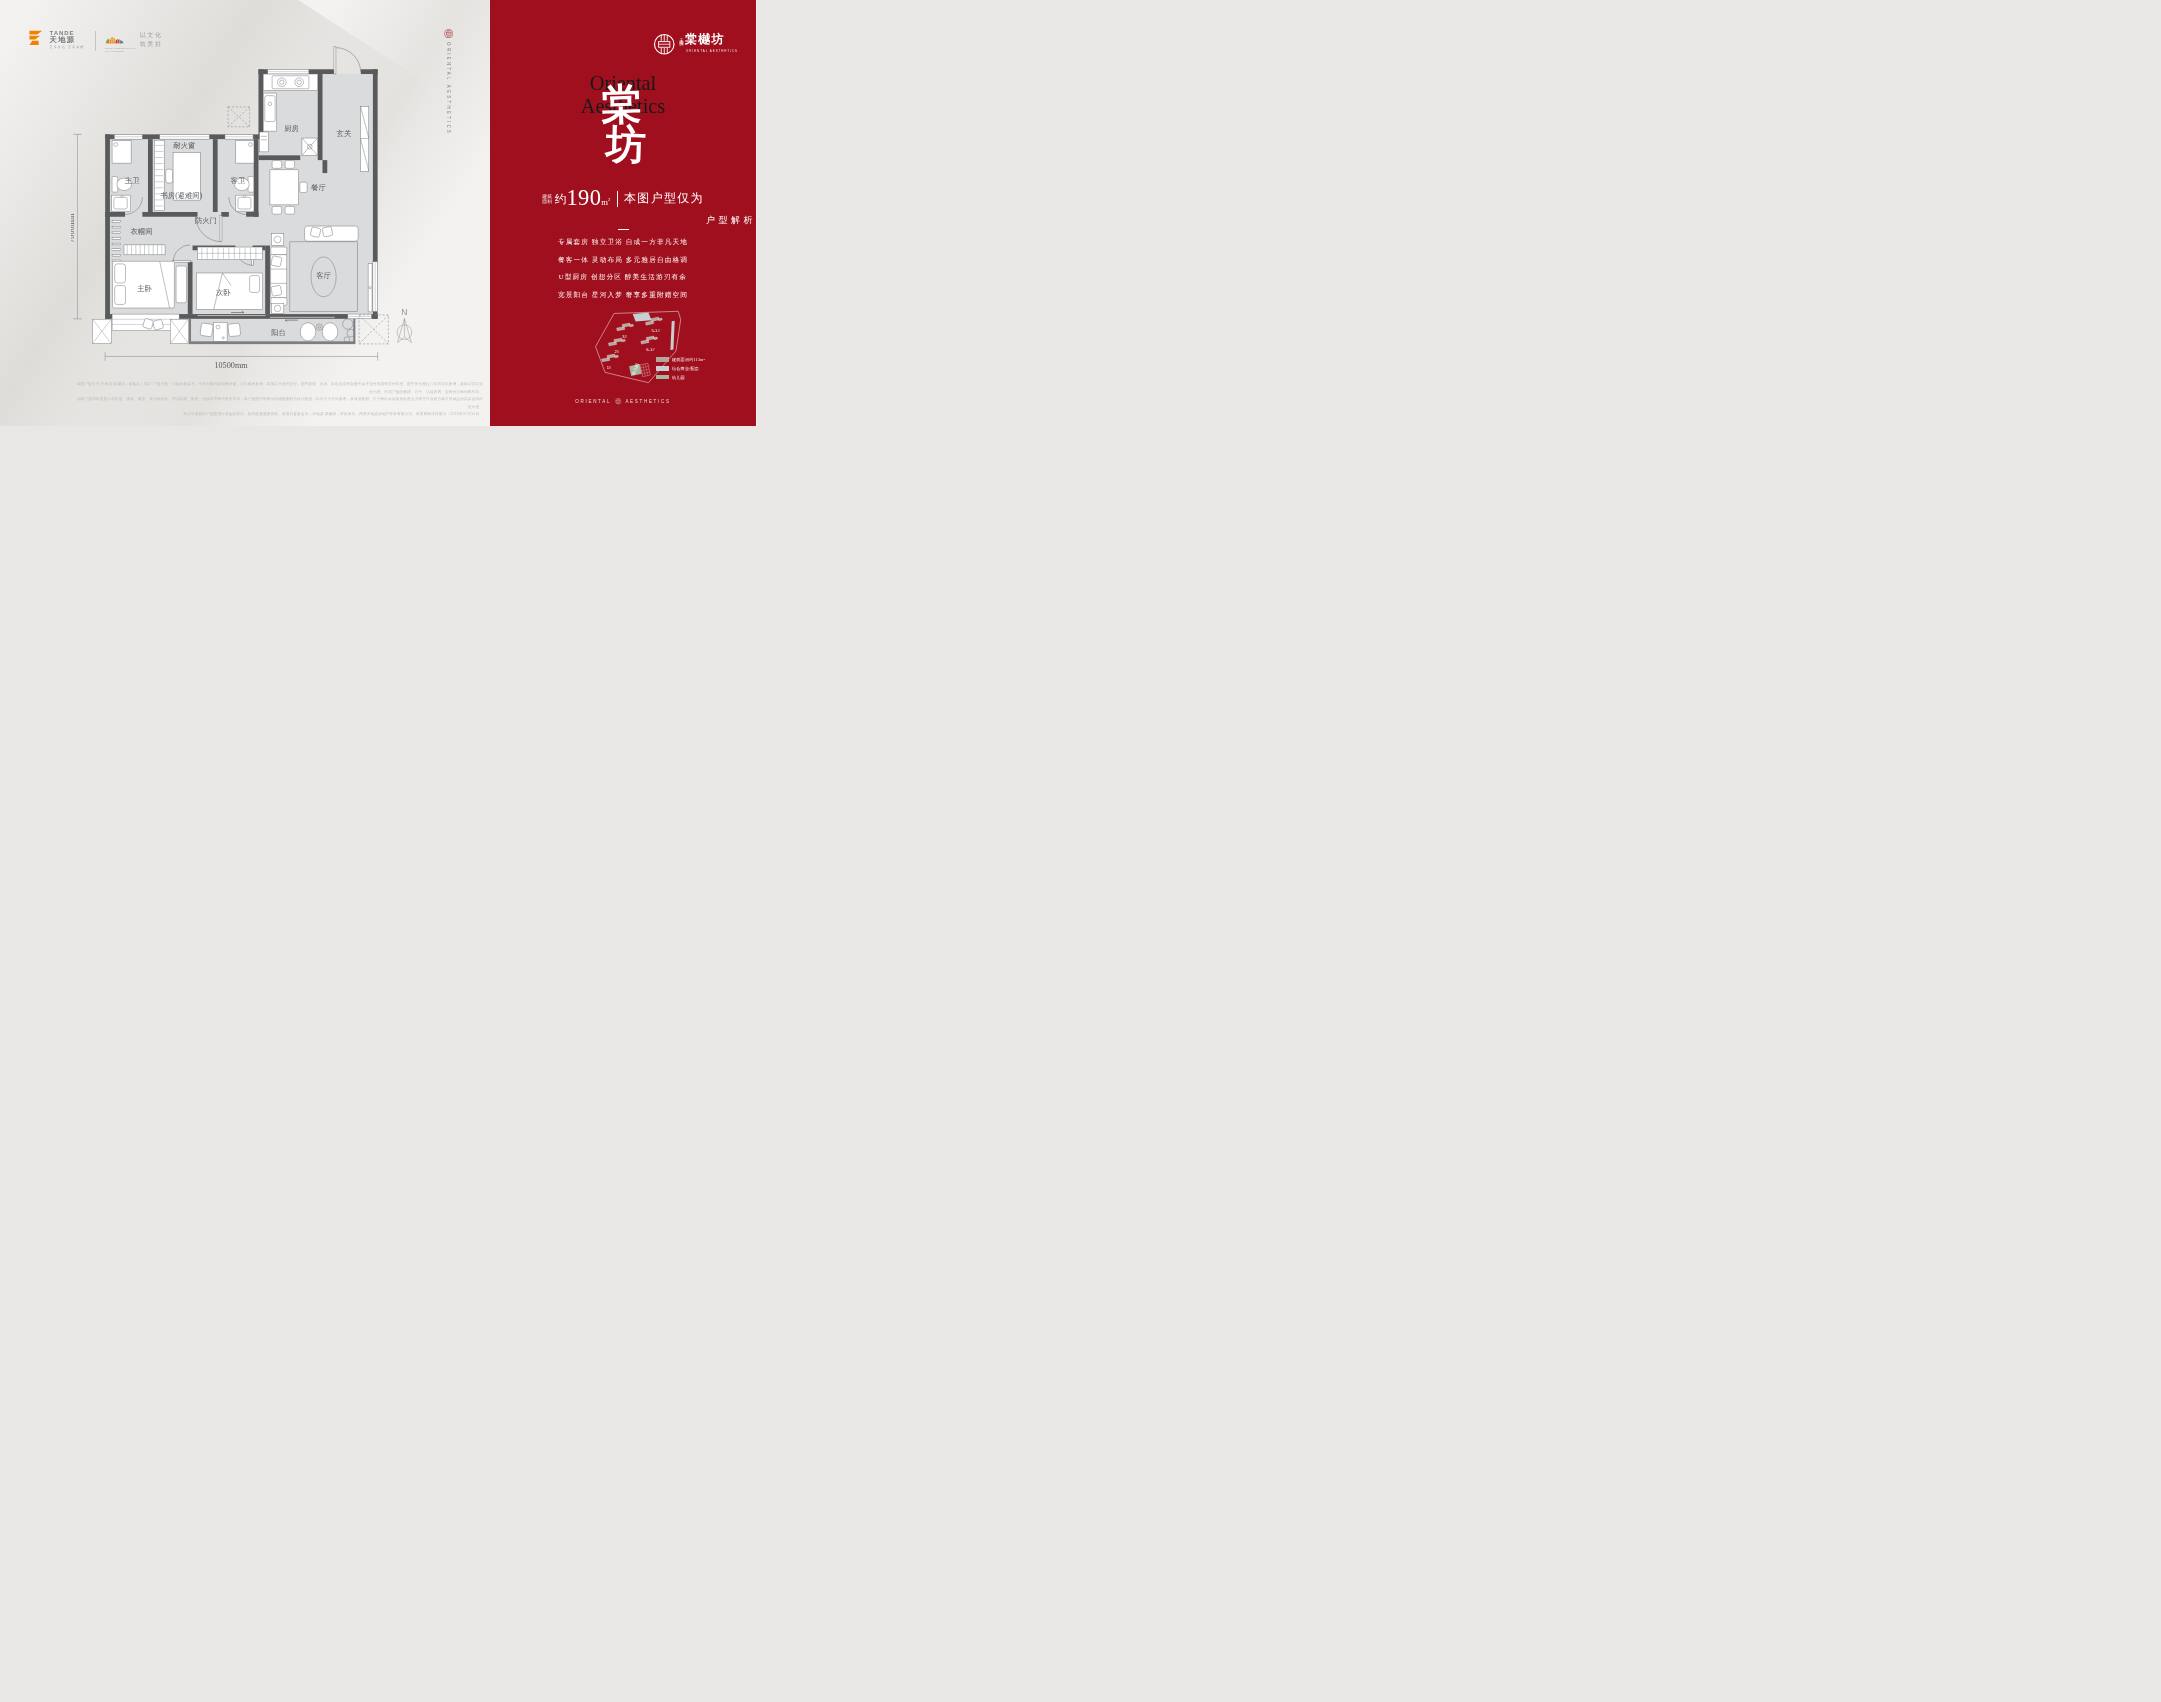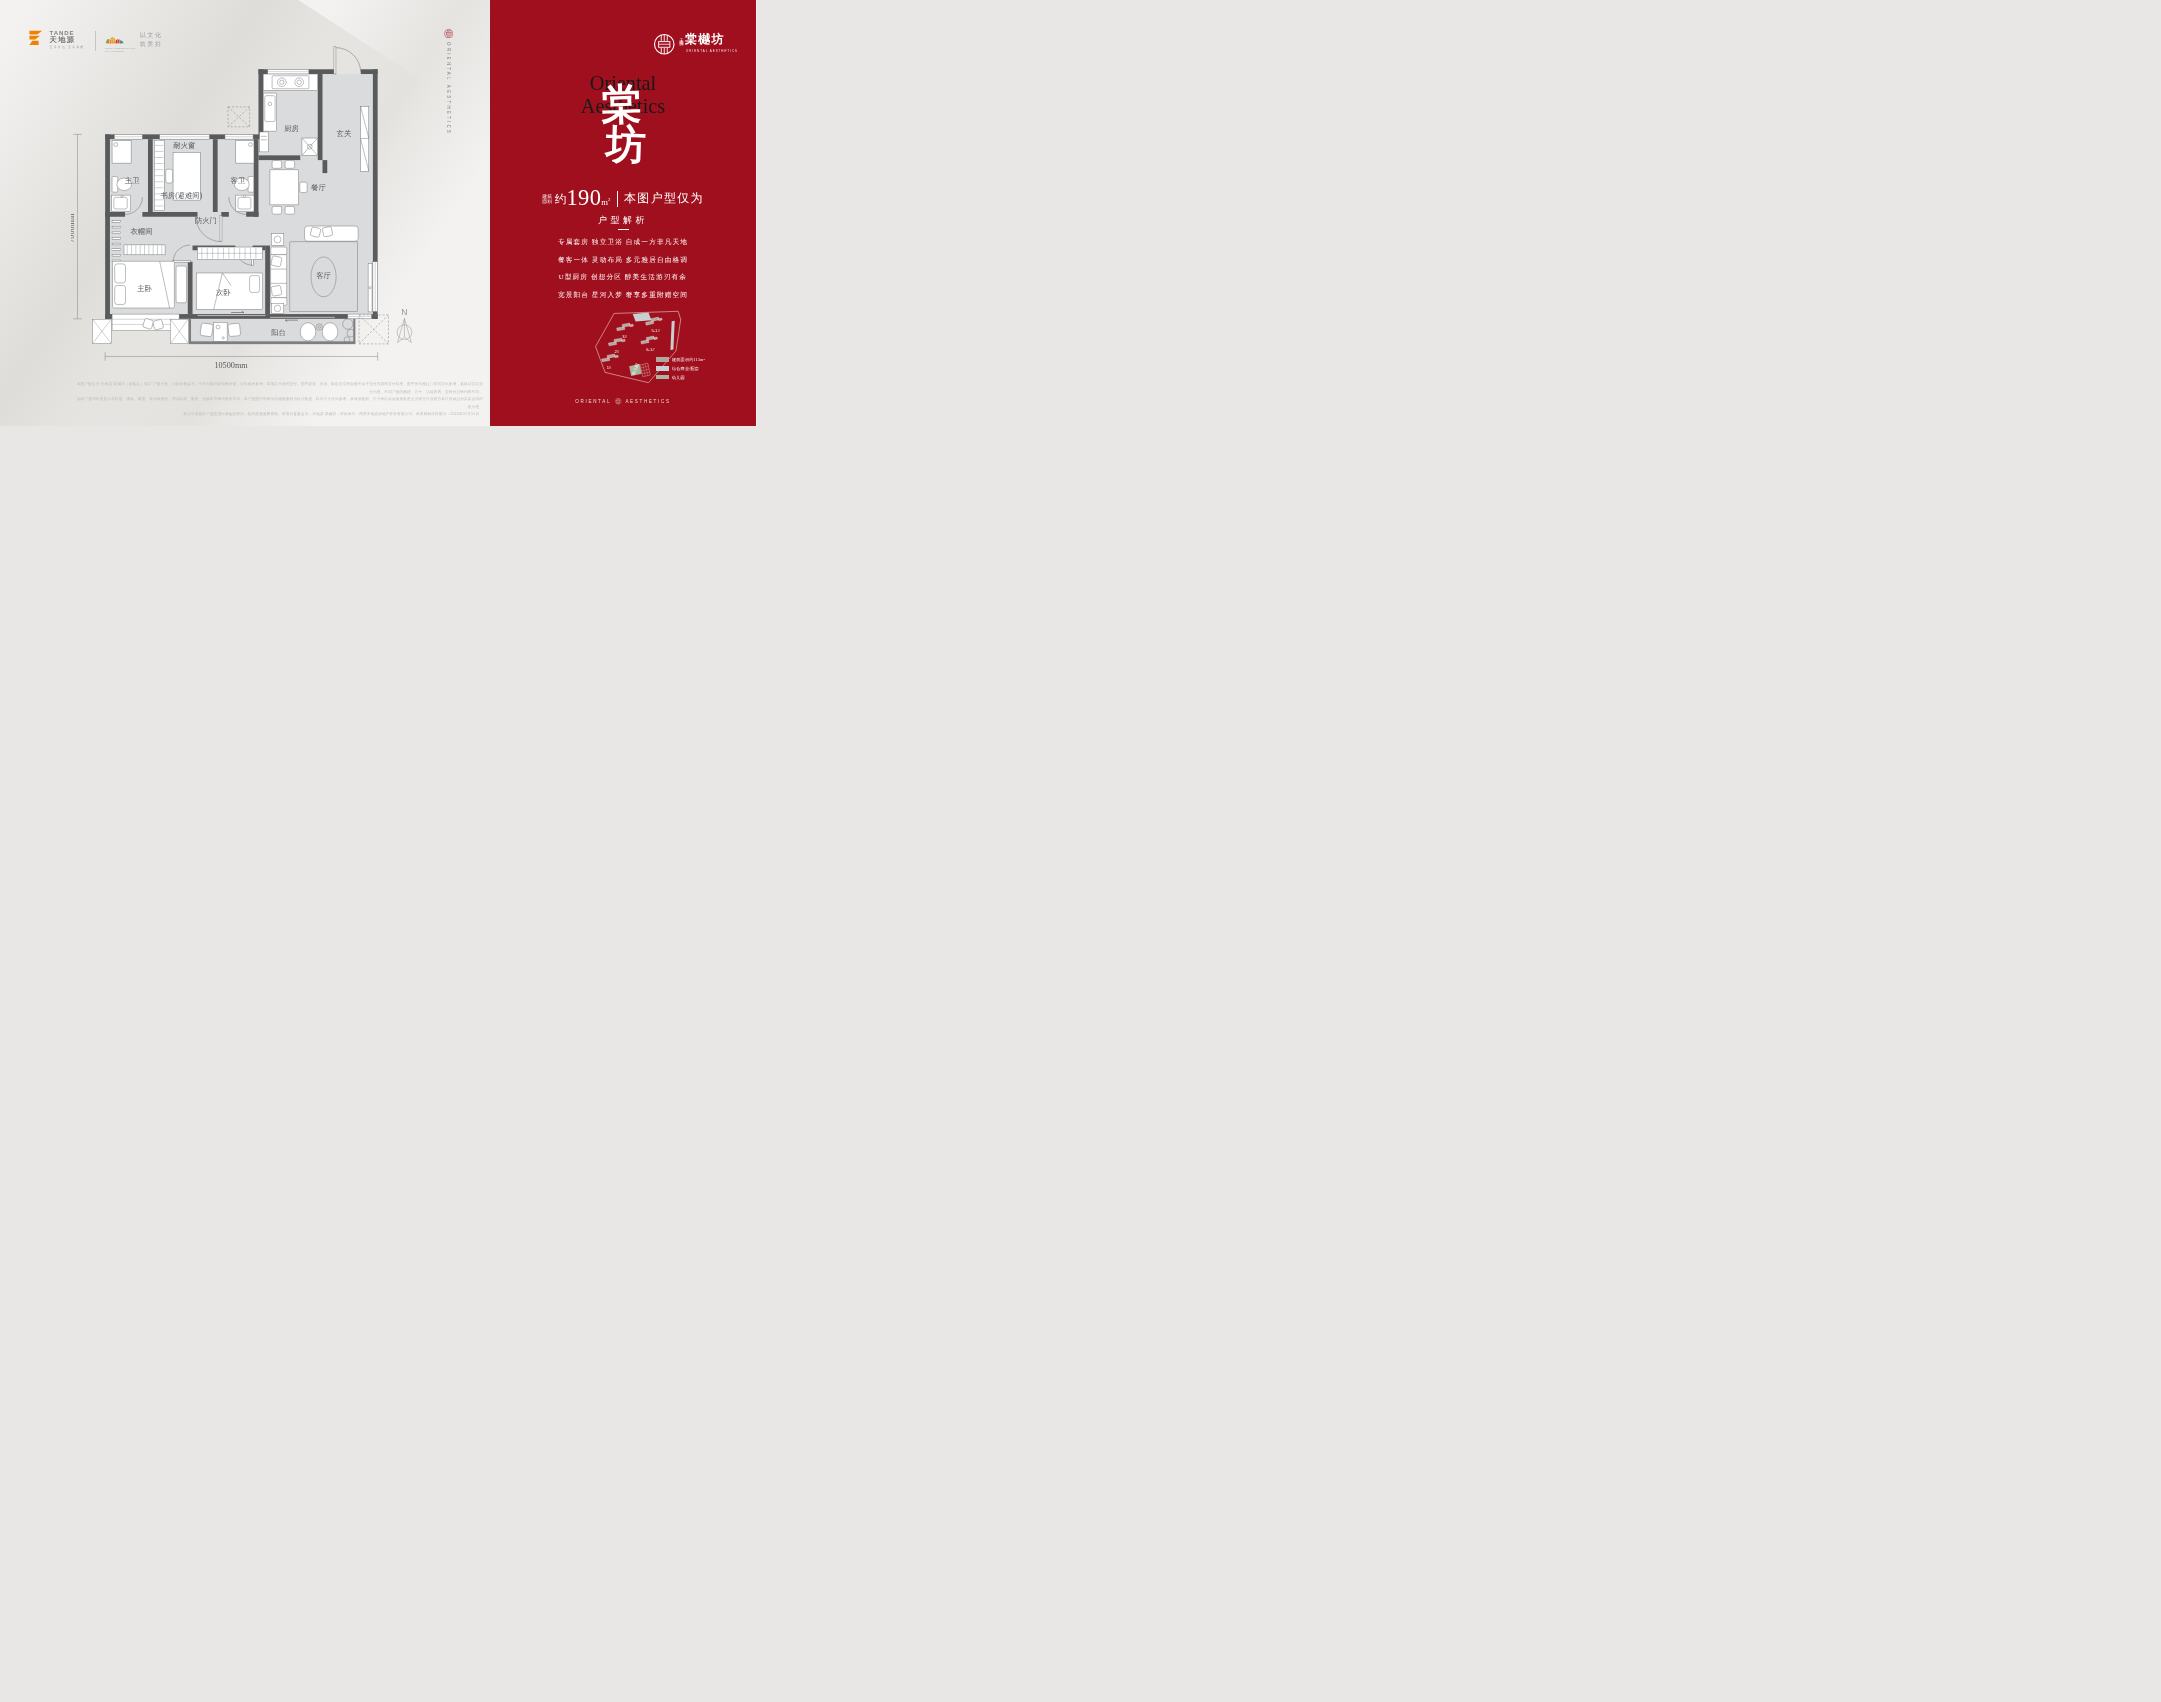--- a/index.html
+++ b/index.html
@@ -46,21 +46,21 @@
 
   .arearow{left:0;top:188px;width:266px;display:flex;justify-content:center;align-items:flex-end;color:#fff;}
   .area-stack{font-size:4.8px;line-height:1.2;letter-spacing:0.4px;margin-right:2.2px;padding-bottom:3.5px;}
   .area-approx{font-size:11.7px;font-family:"Liberation Serif",serif;padding-bottom:2.2px;}
   .area-val{font-size:22.5px;font-family:"Liberation Serif",serif;line-height:.92;letter-spacing:0.4px;}
   .area-unit{font-size:8.6px;font-family:"Liberation Serif",serif;padding-bottom:1.7px;}
   .area-unit sup{font-size:4.8px;}
   .area-sep{width:0.6px;height:15.6px;background:rgba(255,255,255,.95);margin:0 6.5px 2.2px 6.5px;}
   .area-rooms{font-size:12px;font-family:"Liberation Serif",serif;letter-spacing:1.3px;padding-bottom:1.3px;}
 
-  .sect{left:0;top:214px;width:266px;text-align:center;font-size:9px;letter-spacing:3.5px;font-family:"Liberation Serif",serif;}
+  .sect{left:0;top:214px;width:266px;text-align:right;font-size:9px;letter-spacing:3.5px;font-family:"Liberation Serif",serif;}
   .sect-dash{left:128px;top:229px;width:11.2px;height:1.3px;background:#fff;}
   .features{left:0;top:233px;width:266px;text-align:center;font-size:6.7px;letter-spacing:1.1px;line-height:17.5px;font-family:"Liberation Serif",serif;color:#fff;}
 
   #siteplan{left:94px;top:307px;width:104px;height:80px;}
   #sp-labels text{font-family:"Liberation Sans",sans-serif;font-size:19px;fill:#fff;}
   .legend{left:166px;top:357px;display:flex;flex-direction:column;gap:3.9px;}
   .legend-row{display:flex;align-items:center;gap:3px;}
   .legend-swatch{width:13px;height:4.3px;}
   .legend-label{font-size:4.1px;color:#fff;letter-spacing:0.2px;font-family:"Liberation Serif",serif;}
 

